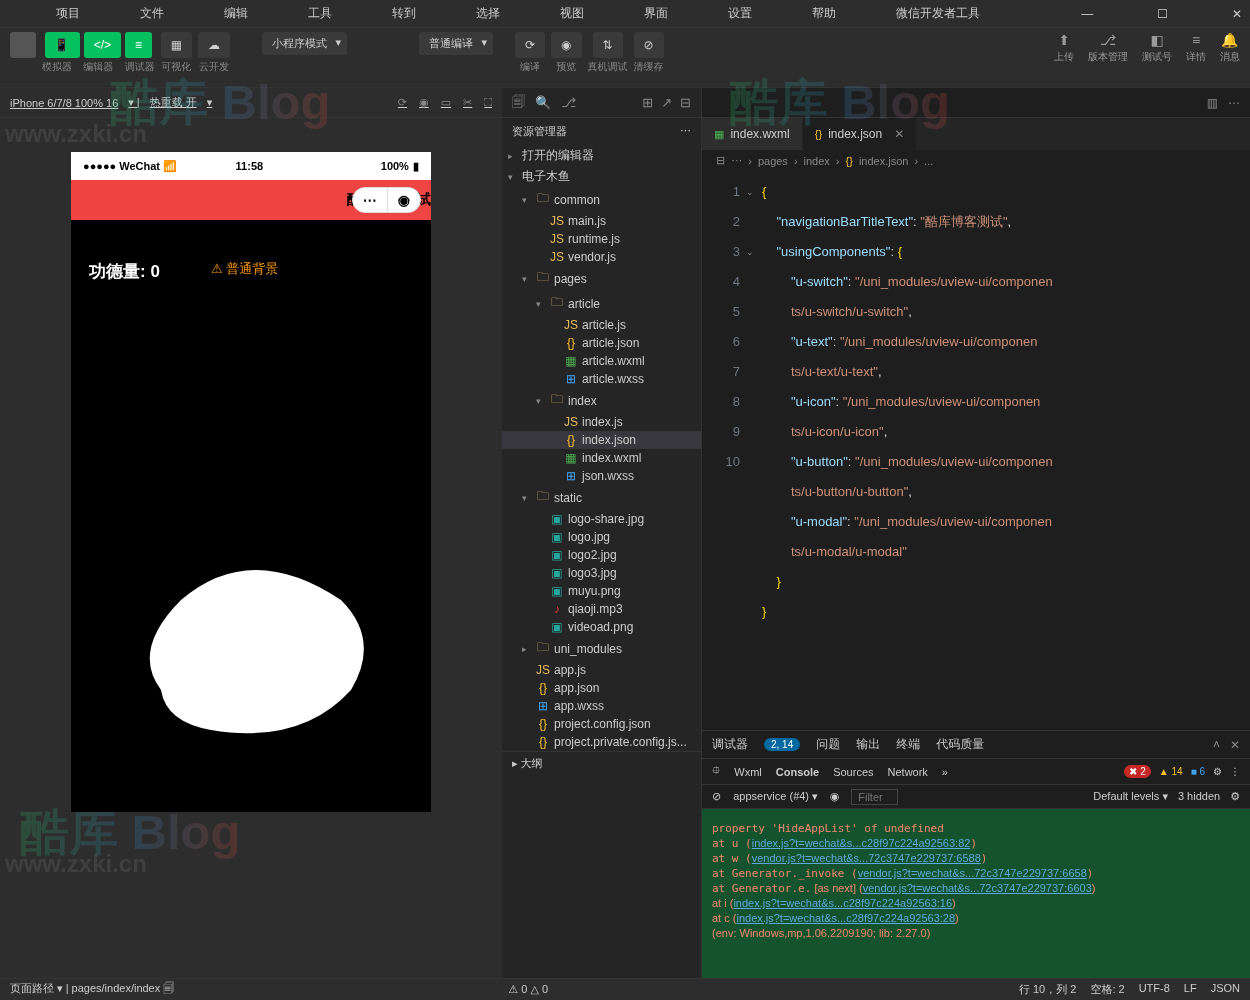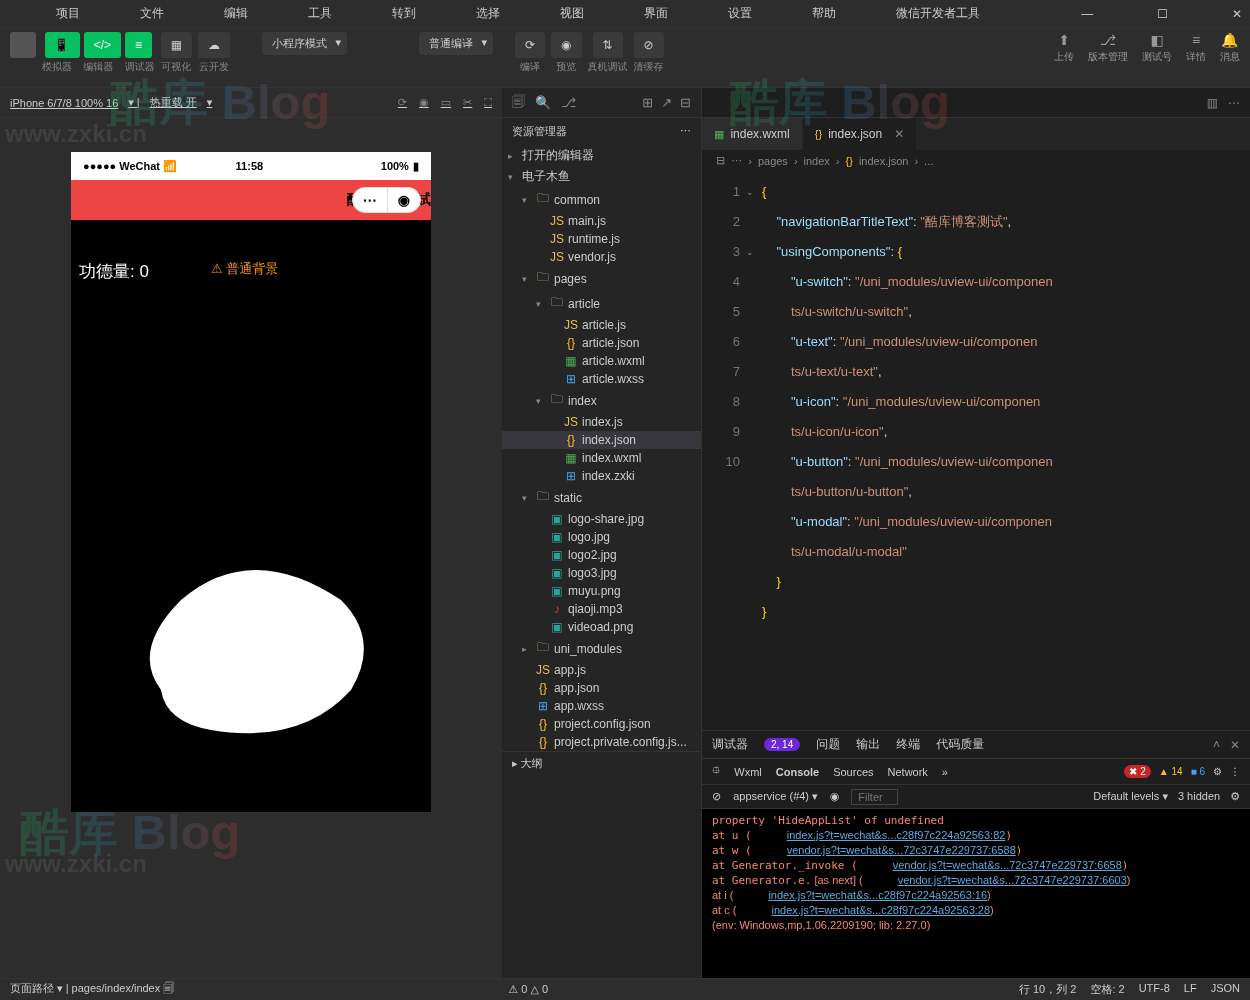--- a/index.html
+++ b/index.html
@@ -24,21 +24,21 @@
 .simheader { height: 30px; display: flex; align-items: center; padding: 0 10px; gap: 10px; font-size: 11px; border-bottom: 1px solid #333; text-decoration: underline; }
 .simheader .rside { margin-left: auto; display: flex; gap: 12px; color: #888; }
 .simarea { flex: 1; display: flex; align-items: flex-start; justify-content: center; padding: 34px 0; }
 .phone { width: 360px; height: 660px; background: #000; position: relative; border-radius: 0; }
 .phtop { height: 28px; background: #fff; display: flex; align-items: center; padding: 0 12px; font-size: 11px; font-weight: bold; color: #000; }
 .phtop .pct { margin-left: auto; display: flex; align-items: center; gap: 4px; }
 .phnav { height: 40px; background: #ef4444; display: flex; align-items: center; justify-content: flex-end; font-size: 14px; font-weight: bold; position: relative; color:#000; }
 .phnavbtns { position: absolute; right: 10px; display: flex; background: #fff; border: 1px solid #ddd; border-radius: 20px; overflow: hidden; }
 .phnavbtns span { padding: 4px 10px; font-size: 14px; color:#000; }
 .phmain { position: relative; height: 552px; }
-.merit { position: absolute; top: 40px; left: 8px; color: #fff; font-size: 17px; font-weight: normal; }
+.merit { position: absolute; top: 40px; left: 18px; color: #fff; font-size: 17px; font-weight: bold; }
 .bgbtn { position: absolute; top: 40px; left: 140px; color: #f90; font-size: 13px; }
 .muyu { position: absolute; top: 330px; left: 50px; width: 260px; height: 200px; }
 .muyu svg { width: 100%; height: 100%; }
 .bottom-switches { position: absolute; bottom: 12px; left: 0; right: 0; display: flex; align-items: center; justify-content: center; gap: 4px; color: #fff; font-size: 14px; }
 .sw { width: 36px; height: 20px; background: #fff; border-radius: 10px; position: relative; }
 .sw.on { background: #f90; }
 .sw::after { content: ""; position: absolute; width: 16px; height: 16px; background: #07c160; border-radius: 50%; top: 2px; left: 2px; }
 .sw.on::after { background: #fff; left: 18px; }
 .explorer { width: 200px; background: #252526; border-right: 1px solid #333; overflow-y: auto; }
 .exhead { height: 30px; display: flex; align-items: center; padding: 0 10px; gap: 10px; border-bottom: 1px solid #333; font-size: 13px; color: #888; }
@@ -61,33 +61,33 @@
 .tab .close { color: #888; margin-left: 6px; }
 .breadcrumb { padding: 4px 14px; font-size: 11px; color: #888; display: flex; gap: 6px; align-items: center; }
 .code { flex: 1; display: flex; font-family: Consolas, monospace; font-size: 13px; overflow: hidden; position: relative; }
 .gutter { width: 60px; text-align: right; color: #6e7681; padding: 6px 22px 6px 0; line-height: 30px; }
 .codelines { flex: 1; padding: 6px 0; line-height: 30px; white-space: pre; }
 .cl { display: block; }
 .tk-key { color: #9cdcfe; } .tk-str { color: #ce9178; } .tk-punc { color: #d4d4d4; } .tk-brace { color: #ffd700; }
 .fold { position: absolute; left: 44px; color: #888; font-size: 9px; line-height: 30px; padding-top: 6px; }
 .console-wrap { height: 270px; border-top: 1px solid #333; display: flex; flex-direction: column; }
 .ctabs { height: 28px; display: flex; align-items: center; padding: 0 10px; gap: 16px; font-size: 12px; border-bottom: 1px solid #333; }
-.cbadge { background: #6d28d9; color: #fff; border-radius: 8px; padding: 1px 7px; font-size: 10px; }
+.cbadge { background: #0369a1; color: #fff; border-radius: 8px; padding: 1px 7px; font-size: 10px; }
 .ctabs .rside { margin-left: auto; display: flex; gap: 10px; color: #888; }
 .dtabs { height: 26px; display: flex; align-items: center; padding: 0 10px; gap: 14px; font-size: 11px; border-bottom: 1px solid #333; }
 .dtab.active { font-weight: bold; }
 .dbadges { margin-left: auto; display: flex; gap: 8px; align-items: center; font-size: 10px; }
 .db-red { background: #c62828; border-radius: 8px; padding: 1px 5px; color:#fff; }
 .db-yellow { color: #fbc02d; }
 .db-blue { color: #42a5f5; }
 .cfilter { height: 24px; display: flex; align-items: center; padding: 0 10px; gap: 12px; font-size: 11px; border-bottom: 1px solid #333; }
 .cfilter input { background: #1e1e1e; border: 1px solid #444; color: #ccc; padding: 1px 6px; font-size: 11px; width: 47px; }
 .cfilter .rside { margin-left: auto; display: flex; gap: 10px;}
-.cout { flex: 1; background: #000000; font-family: Consolas, monospace; font-size: 11px; padding: 4px 10px; color: #f48771; overflow: hidden; line-height: 15px; }
-.cout a { color: #5da9dd; text-decoration: underline; margin-left: 35px; }
+.cout { flex: 1; background: #14532d; font-family: Consolas, monospace; font-size: 11px; padding: 12px 10px; color: #f48771; overflow: hidden; line-height: 15px; }
+.cout a { color: #5da9dd; text-decoration: underline; }
 .cprompt { height: 20px; background: #1e1e1e; padding: 0 10px; color: #5da9dd; font-family: Consolas, monospace; }
 .statusbar { position: absolute; bottom: 0; left: 0; right: 0; height: 22px; background: #2d2d2d; display: flex; align-items: center; padding: 0 10px; font-size: 11px; gap: 14px; border-top: 1px solid #333; }
 .statusbar .rside { margin-left: auto; display: flex; gap: 14px; }
 .outline { padding: 4px 10px; border-top: 1px solid #333; font-size: 11px; }
 .avatar { width: 26px; height: 26px; background: #555; border-radius: 3px; }
 .watermark { position: absolute; font-size: 49px; font-weight: bold; opacity: 0.2; pointer-events: none; font-family: Arial; }
 .wm1 { top: 70px; left: 110px; color: #2ecc71; } 
 .wm2 { top: 120px; left: 5px; color: #888; font-size: 24px; } 
 .wm4 { top: 800px; left: 20px; color: #2ecc71; }
 .wm5 { top: 850px; left: 5px; color: #888; font-size: 24px; }
@@ -316,21 +316,21 @@
           <span>index.json</span>
         </div>
       <div class="trow ind3">
           <span class="chev"></span>
           <span class="ficon fc-wxml">▦</span>
           <span>index.wxml</span>
         </div>
       <div class="trow ind3">
           <span class="chev"></span>
           <span class="ficon fc-wxss">⊞</span>
-          <span>index.zxki</span>
+          <span>json.wxss</span>
         </div>
       <div class="trow ind1">
           <span class="chev">▾</span>
           <span class="ficon fc-folder">🗀</span>
           <span>static</span>
         </div>
       <div class="trow ind2">
           <span class="chev"></span>
           <span class="ficon fc-img">▣</span>
           <span>logo-share.jpg</span>

